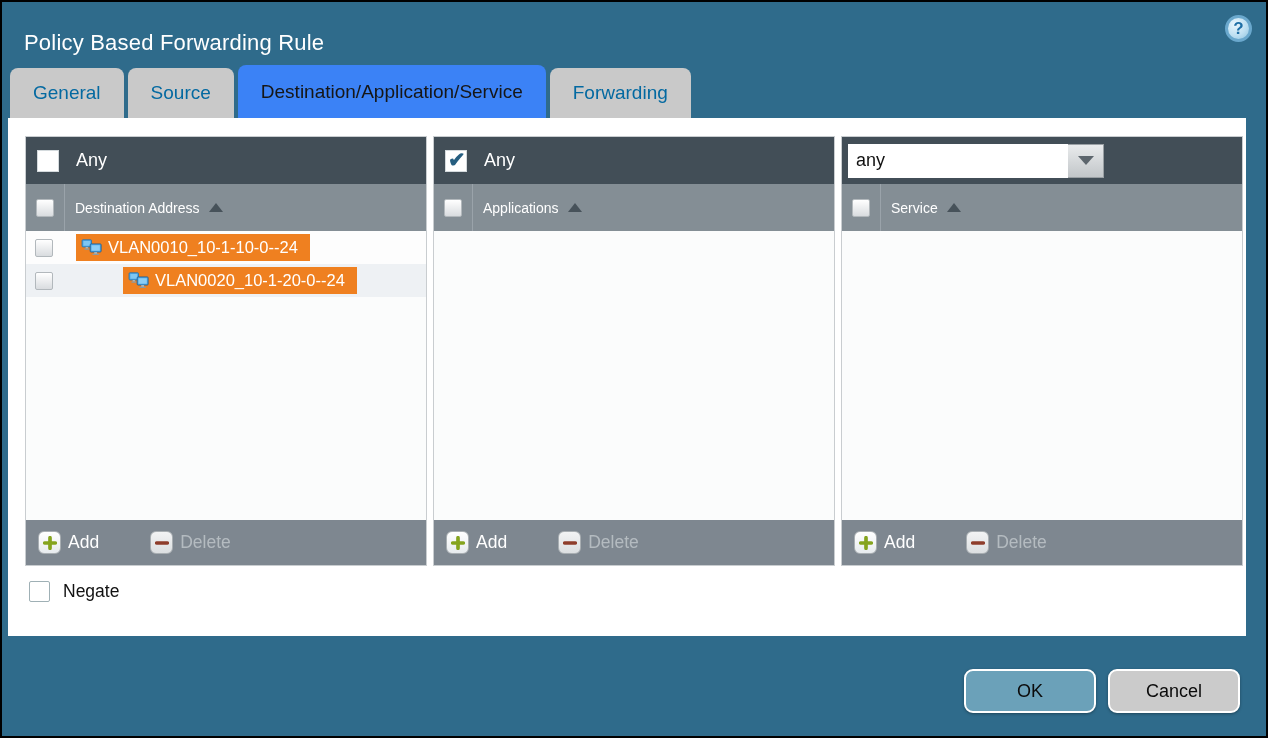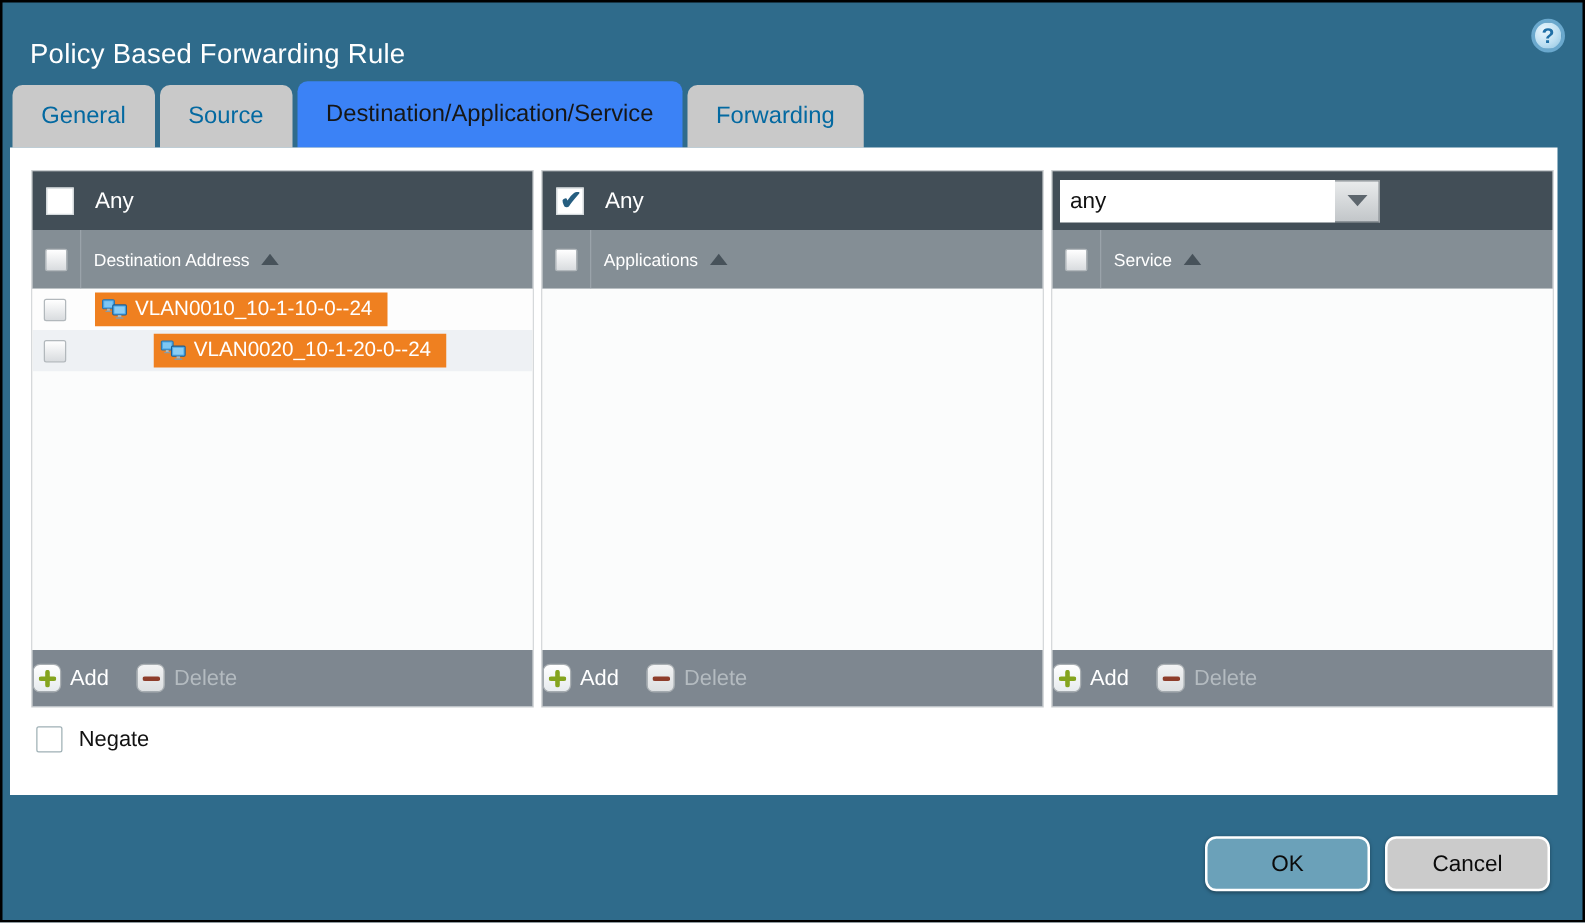--- a/index.html
+++ b/index.html
@@ -98,41 +98,41 @@
     display:inline-flex; align-items:center; gap:6px;
     background:#ef8020; color:#fff;
     padding:0 12px 0 5px; font-size:16.5px;
   }
   .neticon { display:inline-flex; }
 
   .colfoot {
     height:45px; flex:0 0 45px;
     background:#7e8790;
     display:flex; align-items:center; gap:22px;
-    padding-left:0;
+    padding-left:12px;
   }
   .footbtn {
     display:inline-flex; align-items:center; gap:7px;
     background:none; border:none; cursor:pointer;
     font-family:"Liberation Sans", sans-serif;
     font-size:17.5px; color:#fff; padding:0;
   }
   .footbtn .iconbox {
     width:23px; height:23px; border-radius:6px;
     display:inline-flex; align-items:center; justify-content:center;
   }
   .iconbox.add {
     background:linear-gradient(#ffffff,#e7ebee);
     border:1px solid #a8aeb2;
   }
   .iconbox.del {
     background:linear-gradient(#f2f3f4,#dcdfe1);
     border:1px solid #a8aeb2;
   }
-  .footbtn.disabled { color:#b4bbc0; cursor:default; }
+  .footbtn.disabled { color:#b4bbc0; cursor:default;margin-left:29px; }
 
   
   .cb { display:inline-block; position:relative; }
   .cb-any {
     width:22px; height:22px; background:#fff;
     border:1px solid #d4dadd; cursor:pointer;
   }
   .cb-any.checked::after {
     content:"\2714";
     position:absolute; left:2px; top:-3px;

